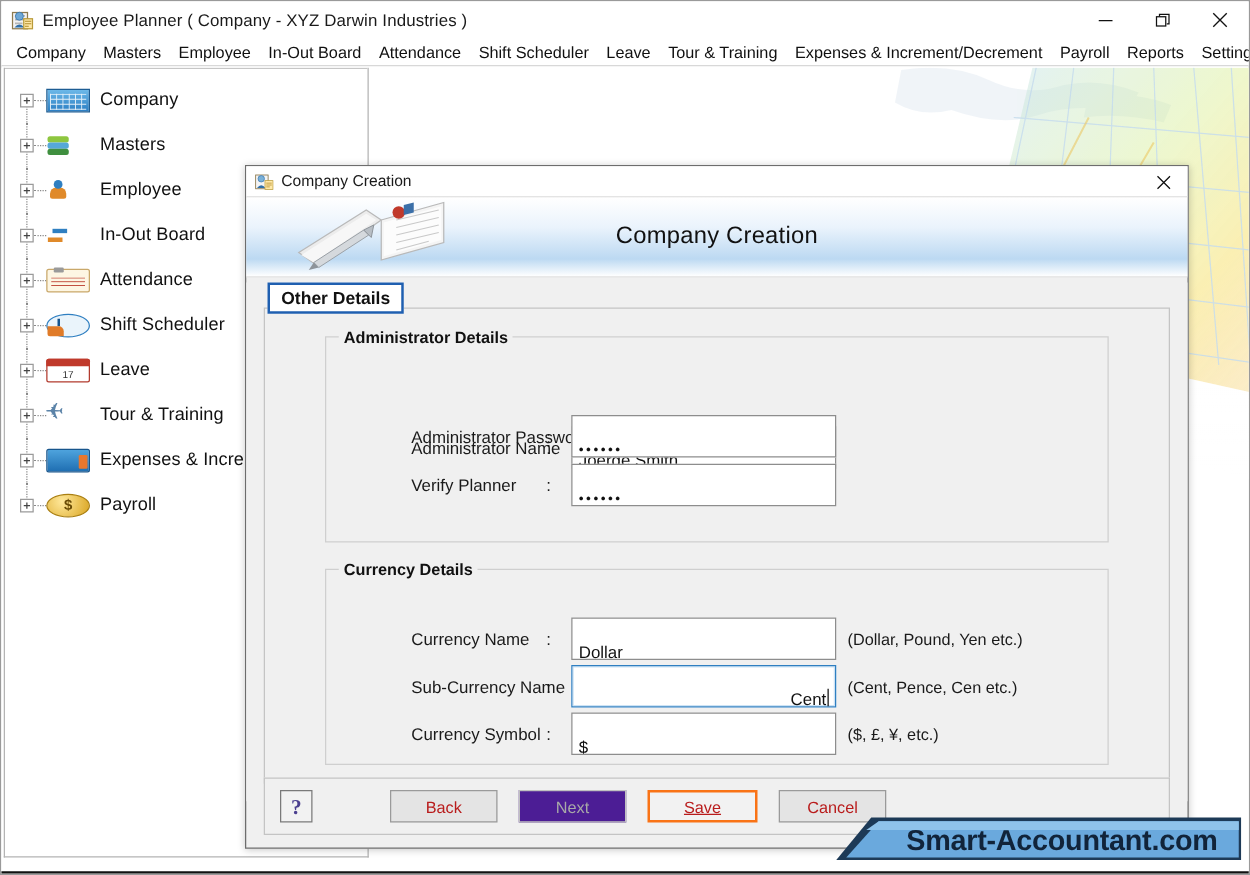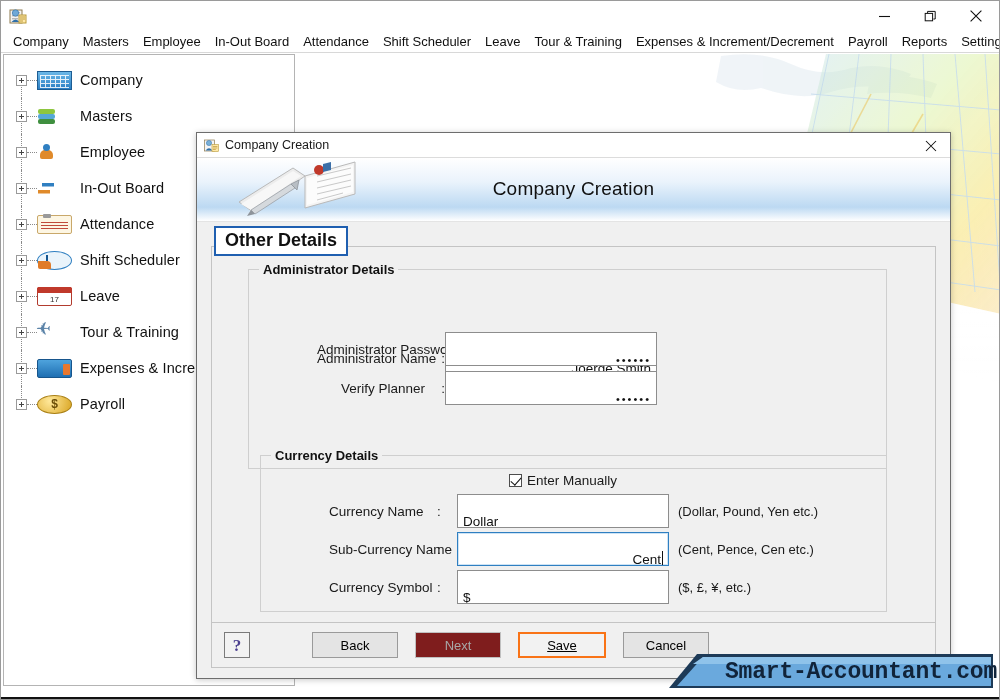--- a/index.html
+++ b/index.html
@@ -283,21 +283,21 @@
     position: relative;
     height: 22px;
     margin-top: 4px;
   }
   #tab-other {
     position: absolute;
     left: 3px; top: 0;
     padding: 2px 9px 3px;
     background: #ffffff;
     border: 2px solid #1f5fb0;
-    font-size: 18px;
+    font-size: 14px;
     font-weight: bold;
     color: #111;
     z-index: 3;
     cursor: default;
   }
   #tabpage {
     position: absolute;
     left: 14px; right: 14px; top: 20px; bottom: 14px;
     background: #f0f0f0;
     border: 1px solid #c4c4c4;
@@ -311,21 +311,21 @@
   }
   .group > .glegend {
     position: absolute;
     top: -8px; left: 10px;
     background: #f0f0f0;
     padding: 0 4px;
     font-size: 13px;
     font-weight: bold;
     color: #111;
   }
-  #grp-admin    { left: 36px; right: 48px; top: 22px;  height: 200px; text-align: right; }
+  #grp-admin    { left: 48px; right: 48px; top: 22px;  height: 165px; }
   #grp-currency { left: 48px; right: 48px; top: 208px; height: 157px; }
 
   .frow {
     position: absolute;
     left: 0; right: 0;
     height: 24px;
     display: flex;
     align-items: center;
   }
   .flabel {
@@ -423,51 +423,50 @@
   }
   #help-btn span { font-size:17px; color:#4b3f8f; font-weight:bold; font-family:"Liberation Serif", serif; line-height:1; }
   .btnbar { display:flex; margin-left: 62px; gap: 0; }
   .btn {
     width: 86px; height: 26px;
     margin-right: 17px;
     border: 1px solid #9a9a9a;
     background: #e4e4e4;
     font-family: "Liberation Sans", sans-serif;
     font-size: 13px;
-    color: #000000;
+    color: #b91c1c;
     display: flex; align-items: center; justify-content: center;
     cursor: default;
   }
   .btn.primary {
     border: 2px solid #f97316;
     background: #f2f2f2;
     width: 88px;
     text-decoration: underline;
   }
   .btn.disabled {
     color: #a8a8a8;
-    background: #7f1d1d;
+    background: #4c1d95;
     border-color: #c0c0c0;
   }
 
   
   #brand {
     position: absolute;
     right: 8px; bottom: 6px;
     width: 340px; height: 44px;
   }
   #brand .btxt {
     position: absolute;
     left: 72px; top: 9px;
     font-size: 23px;
     font-weight: bold;
     color: #11243a;
     letter-spacing: -.2px;
     white-space: nowrap;
-    font-family: Liberation Mono, monospace;
   }
   
   #statusline {
     position: absolute;
     left: 0; bottom: 0;
     width: 1000px; height: 2px;
     background: #111;
   }
 </style>
 </head>
@@ -481,20 +480,21 @@
         <rect x="1" y="3" width="12" height="13" fill="#f2f2f2" stroke="#8d7a4f"></rect>
         <rect x="3" y="5" width="8" height="1.4" fill="#b6b6b6"></rect>
         <rect x="3" y="8" width="8" height="1.4" fill="#b6b6b6"></rect>
         <rect x="3" y="11" width="6" height="1.4" fill="#b6b6b6"></rect>
         <circle cx="6.5" cy="6" r="3.2" fill="#6fa8d6" stroke="#2f6fa8" stroke-width=".6"></circle>
         <path d="M2.5 15 q4-5 8 0z" fill="#2f6fa8"></path>
         <rect x="10" y="8" width="7" height="8" fill="#ffe9a8" stroke="#b99a3a"></rect>
         <path d="M11 10h5M11 12h5M11 14h3" stroke="#b08a2a" stroke-width=".8"></path>
       </svg>
     </span>
+    <span class="tb-title">Employee Planner ( Company - XYZ Darwin Industries )</span>
 
     <div id="winbtns">
       <div class="wb">
         <svg width="13" height="13" viewBox="0 0 13 13">
             <path d="M1 6.5h11" stroke="#111" stroke-width="1.1"></path>
           </svg>
       </div>
       <div class="wb">
         <svg width="13" height="13" viewBox="0 0 13 13">
           <rect x="1.2" y="3.4" width="7.4" height="7.4" fill="none" stroke="#111" stroke-width="1"></rect>
@@ -738,24 +738,20 @@
             <div class="frow" style="top:106px;">
               <span class="flabel">Verify Planner</span>
               <span class="fcolon">:</span>
               <span class="finput pwd">••••••</span>
             </div>
           </div>
 
           <div class="group" id="grp-currency">
             <div class="glegend">Currency Details</div>
 
-            <div id="row-manual">
-              <span class="cbox checked"></span>
-              <span class="cblabel">Enter Manually</span>
-            </div>
 
             <div class="frow" style="top:43px;">
               <span class="flabel">Currency Name</span>
               <span class="fcolon">:</span>
               <span class="finput">Dollar</span>
               <span class="fhint">(Dollar, Pound, Yen etc.)</span>
             </div>
 
             <div class="frow" style="top:81px;">
               <span class="flabel">Sub-Currency Name</span>

